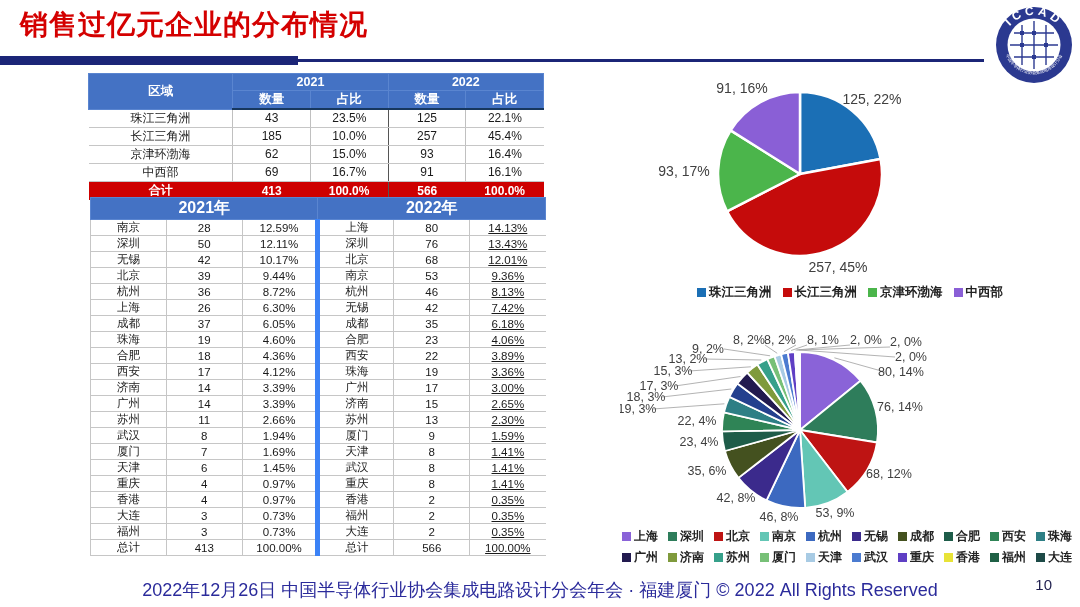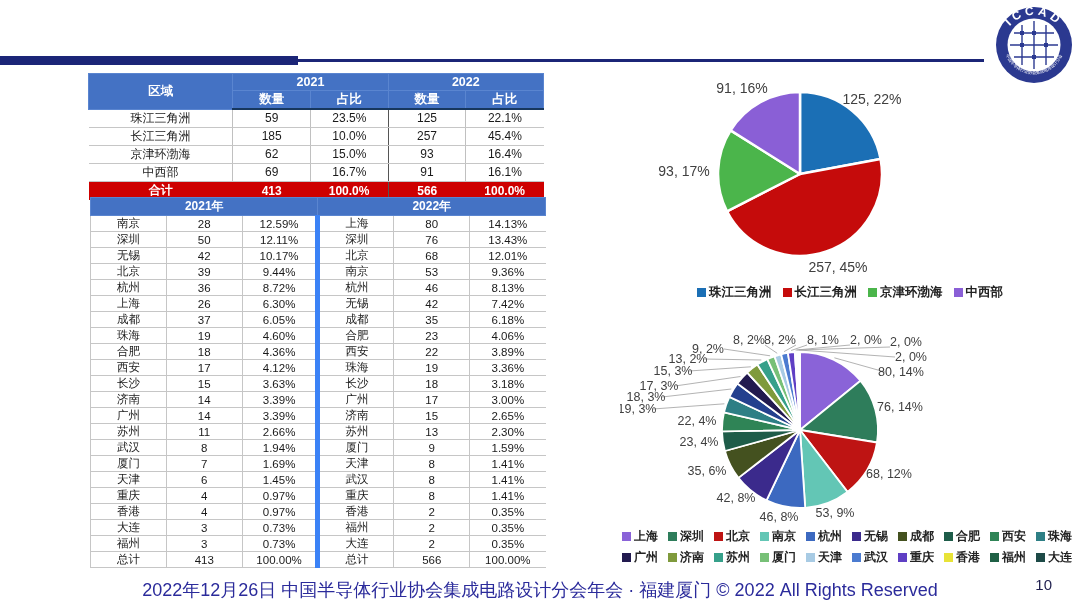--- a/index.html
+++ b/index.html
@@ -19,23 +19,23 @@
   .t1{position:absolute;left:88px;top:73px;width:456px;font-size:12px;color:#1a1a1a;}
   .t1 th{background:#4472c4;color:#fff;font-weight:bold;font-size:12.5px;height:16px;border:1px solid #5a85d0;}
   .t1 thead tr:last-child th{border-bottom:2px solid #17375e;}
   .t1 tbody td{height:16px;border-bottom:1px solid #c6c6c6;border-right:1px solid #c0c0c0;}
   .t1 tbody td:last-child{border-right:none;}
   .t1 tbody td:nth-child(3){border-right:1.5px solid #555;}
   .t1 .total-row td{background:#ce0000;color:#fff;font-weight:bold;height:18px;border:none;}
 
   
   .t2{position:absolute;left:90px;top:197px;width:456px;font-size:11.5px;color:#1a1a1a;}
-  .t2 th{background:#4472c4;color:#fff;font-weight:bold;font-size:12px;height:16px;border:1px solid #5a85d0;}
+  .t2 th{background:#4472c4;color:#fff;font-weight:bold;font-size:16px;height:16px;border:1px solid #5a85d0;}
   .t2 tbody td{height:14px;border-bottom:1px solid #c6c6c6;border-right:1px solid #c6c6c6;}
-  .t2 tbody td:last-child{border-right:none;}
+  .t2 tbody td:last-child{border-right:none;text-decoration:underline;}
   .t2 tbody td:first-child{border-left:1px solid #c6c6c6;}
   .t2 tbody td:nth-child(3){border-right:5px solid #3b82f6;}
 
   
   .pie-svg{position:absolute;}
   #pie1{left:620px;top:60px;}
   #pie2{left:620px;top:322px;}
   .pie-svg text{font-family:"Liberation Sans","DejaVu Sans",sans-serif;fill:#404040;}
 
   
@@ -52,20 +52,21 @@
   .page-num{position:absolute;right:28px;top:576px;font-size:15px;color:#1f1f4e;}
 
   
   .logo{position:absolute;left:993px;top:4px;width:82px;height:82px;}
 </style>
 </head>
 <body>
 
 <div id="page">
 
+  <div class="title">销售过亿元企业的分布情况</div>
   <div class="bar-thick"></div>
   <div class="bar-thin"></div>
 
   <svg class="logo" viewBox="0 0 82 82">
     <circle cx="41" cy="41" r="38" fill="#2b3990"></circle>
     <circle cx="41" cy="41" r="26.5" fill="#ffffff"></circle>
     <g stroke="#2b3990" stroke-width="1.4">
       <line x1="29" y1="21" x2="29" y2="61"></line>
         <line x1="41" y1="17" x2="41" y2="65"></line>
         <line x1="53" y1="21" x2="53" y2="61"></line>
@@ -102,21 +103,21 @@
       <tr>
         <th style="width:16.5%">数量</th>
         <th style="width:17.5%">占比</th>
         <th style="width:16.5%">数量</th>
         <th style="width:18%">占比</th>
       </tr>
     </thead>
     <tbody id="region-body">
         <tr>
           <td>珠江三角洲</td>
-          <td>59</td>
+          <td>43</td>
           <td>23.5%</td>
           <td>125</td>
           <td>22.1%</td>
         </tr>
         <tr>
           <td>长江三角洲</td>
           <td>185</td>
           <td>10.0%</td>
           <td>257</td>
           <td>45.4%</td>
@@ -225,28 +226,20 @@
           <td>22</td>
           <td>3.89%</td>
         </tr>
         <tr>
           <td>西安</td>
           <td>17</td>
           <td>4.12%</td>
           <td>珠海</td>
           <td>19</td>
           <td>3.36%</td>
-        </tr>
-        <tr>
-          <td>长沙</td>
-          <td>15</td>
-          <td>3.63%</td>
-          <td>长沙</td>
-          <td>18</td>
-          <td>3.18%</td>
         </tr>
         <tr>
           <td>济南</td>
           <td>14</td>
           <td>3.39%</td>
           <td>广州</td>
           <td>17</td>
           <td>3.00%</td>
         </tr>
         <tr>

